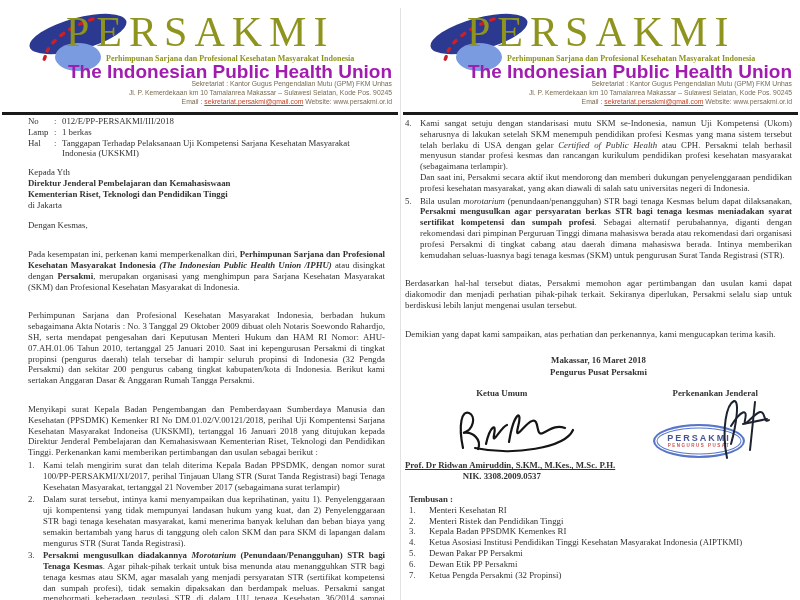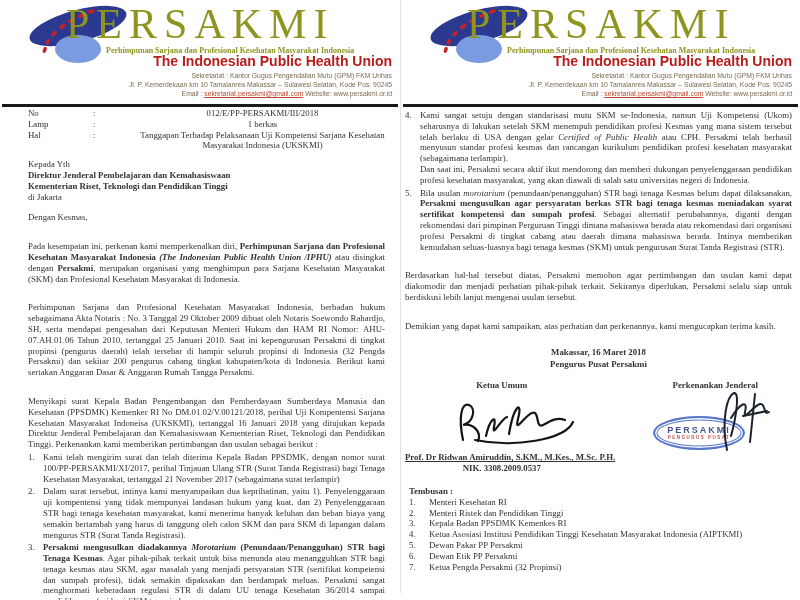--- a/index.html
+++ b/index.html
@@ -1,44 +1,44 @@
 <!DOCTYPE html>
 <html><head>
 <meta charset="utf-8">
 <style>
   html,body{margin:0;padding:0;background:#ffffff;}
   body{width:800px;height:600px;position:relative;overflow:hidden;
        font-family:"Liberation Serif", serif;color:#333;}
-  .page{position:absolute;top:0;width:400px;height:593px;background:#fff;}
+  .page{position:absolute;top:8px;width:400px;height:593px;background:#fff;}
   #page1{left:0;}
   #page2{left:400px;border-left:1px solid #e2e2e2;box-sizing:border-box;}
 
   
   .letterhead{position:absolute;top:0;left:0;right:0;height:107px;}
   .logo-graphic{position:absolute;left:12px;top:2px;}
   .logo-word{position:absolute;left:66px;top:2px;font-family:"Liberation Serif",serif;
              font-size:42px;line-height:44px;letter-spacing:7px;color:#8f941f;font-weight:400;}
   .logo-tagline{position:absolute;left:106px;top:46px;width:286px;
                 font-family:"Liberation Serif",serif;font-weight:bold;font-size:8px;
                 color:#8f941f;text-align:justify;}
   .org-en{position:absolute;right:8px;top:53px;font-family:"Liberation Sans",sans-serif;
-          font-weight:bold;font-size:14px;color:#b91c1c;}
+          font-weight:bold;font-size:19px;color:#a21caf;}
   .sec-block{position:absolute;right:8px;top:71px;text-align:right;
              font-family:"Liberation Sans",sans-serif;font-size:6.8px;line-height:9px;color:#7a6b52;}
   .email-link{color:#c0452a;text-decoration:underline;cursor:pointer;}
   .head-rule{position:absolute;left:2px;right:2px;bottom:0;height:3px;background:#1a1a1a;}
 
   
   .content{position:absolute;top:108px;font-size:8.8px;line-height:10.8px;}
   #page1 .content{left:28px;right:15px;}
   #page2 .content{left:4px;right:8px;}
-  .meta-row{display:flex;gap:39px;}
+  .meta-row{display:flex;}
   .meta-label{width:26px;flex:none;}
   .meta-sep{width:8px;flex:none;}
-  .meta-value{flex:1;text-align:center;}
+  .meta-value{flex:1;}
   .recipient{margin-top:8px;}
   .bold{font-weight:bold;}
   .greeting{margin-top:10px;}
   .para{margin-top:18px;text-align:justify;}
   .olist{margin-top:2px;}
   .li{display:flex;margin-top:2px;}
   .li-num{width:15px;flex:none;}
   .li-body{flex:1;text-align:justify;}
 
   

